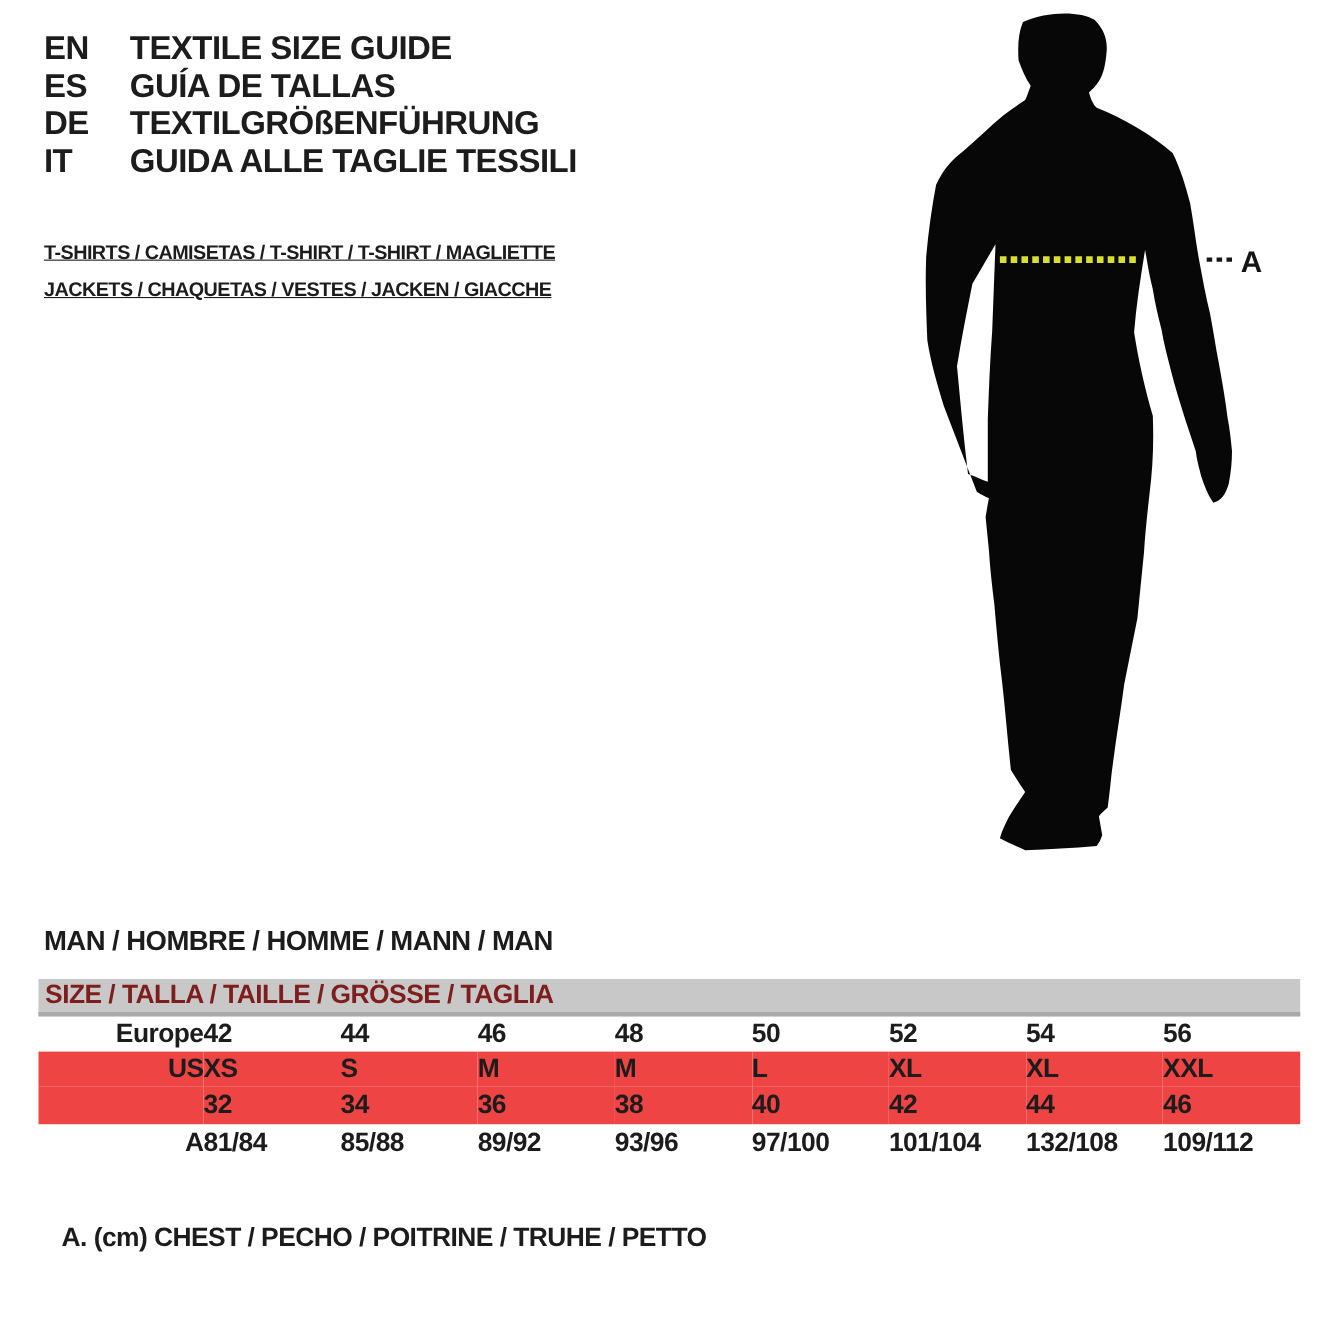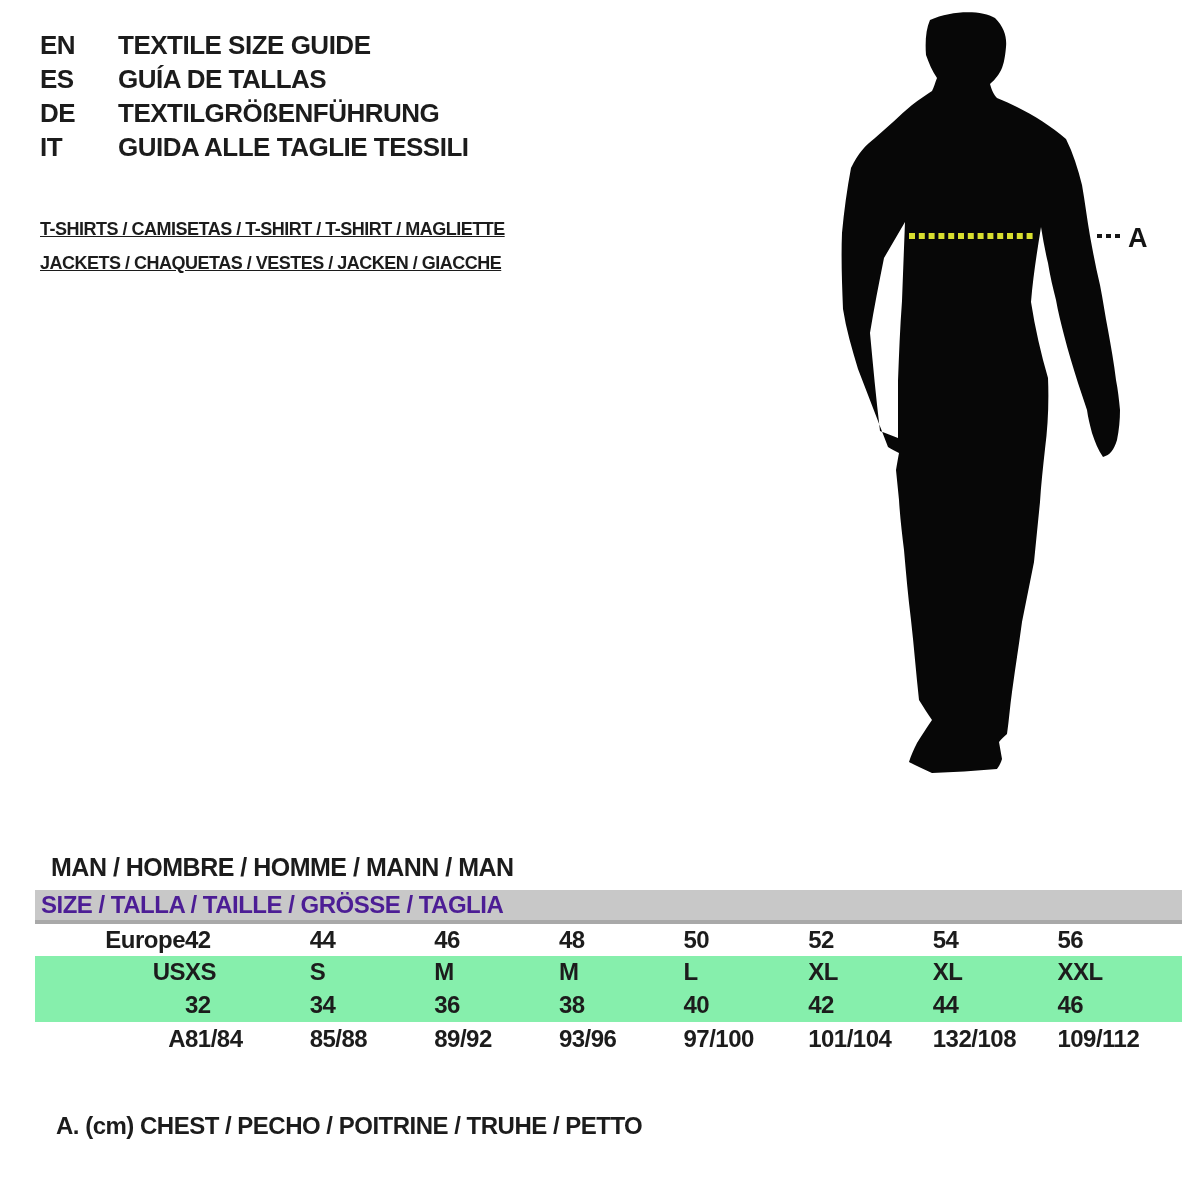--- a/index.html
+++ b/index.html
@@ -9,60 +9,60 @@
     height: 1200px;
     background: #ffffff;
     overflow: hidden;
     font-family: "Liberation Sans", sans-serif;
     font-weight: bold;
     color: #1c1c1c;
   }
 
   
   .lang-list { position: absolute; left: 40px; top: 28px; }
-  .lang-row { display: flex; line-height: 34px; font-size: 26px; letter-spacing: -0.5px; }
+  .lang-row { display: flex; line-height: 34px; font-size: 30px; letter-spacing: -0.5px; }
   .lang-code { width: 78px; flex: 0 0 78px; }
 
   
   .categories { position: absolute; left: 40px; top: 212px; font-size: 18px; line-height: 34px; letter-spacing: -0.5px; text-decoration: underline; }
 
   
   .figure-wrap { position: absolute; left: 820px; top: 5px; width: 340px; height: 780px; }
   .figure-wrap svg { display: block; }
   .measure-a-label { font-family: "Liberation Sans", sans-serif; font-weight: bold; font-size: 27px; fill: #141414; }
 
   
-  .gender-heading { position: absolute; left: 40px; top: 842px; margin: 11px; font-size: 25px; letter-spacing: -0.5px; }
+  .gender-heading { position: absolute; left: 40px; top: 842px; margin: 0; font-size: 25px; letter-spacing: -0.5px; }
 
   
   .table-header-band {
     position: absolute; left: 35px; top: 890px; width: 1147px; height: 34px;
     box-sizing: border-box;
     background: #c8c8c8;
     border-bottom: 4px solid #a9a9a9;
     font-size: 24px; line-height: 30px;
     padding-left: 6px;
     letter-spacing: -0.5px;
-    color: #4c1d95;
+    color: #7f1d1d;
   }
 
   
   .size-table {
     position: absolute; left: 35px; top: 924px; width: 1147px;
     border-collapse: collapse; table-layout: fixed;
   }
   .size-table th, .size-table td {
     font-size: 24px; font-weight: bold; padding: 0;
     letter-spacing: -0.5px; white-space: nowrap;
   }
   .size-table th.rowlabel { text-align: right; padding-left: 6px; }
   .size-table col.labelcol { width: 150px; }
   .size-table tr { height: 32px; }
   .size-table tr.tall { height: 34px; }
-  .size-table tr.shaded { background: #86efac; padding-left: 13px; }
+  .size-table tr.shaded { background: #ef4444; padding-left: 13px; }
 
   
   .legend { position: absolute; left: 40px; top: 1096px; margin: 16px; font-size: 24px; letter-spacing: -0.5px; }
 </style>
 </head>
 <body>
 
 <div class="page">
 
   <div class="lang-list">

